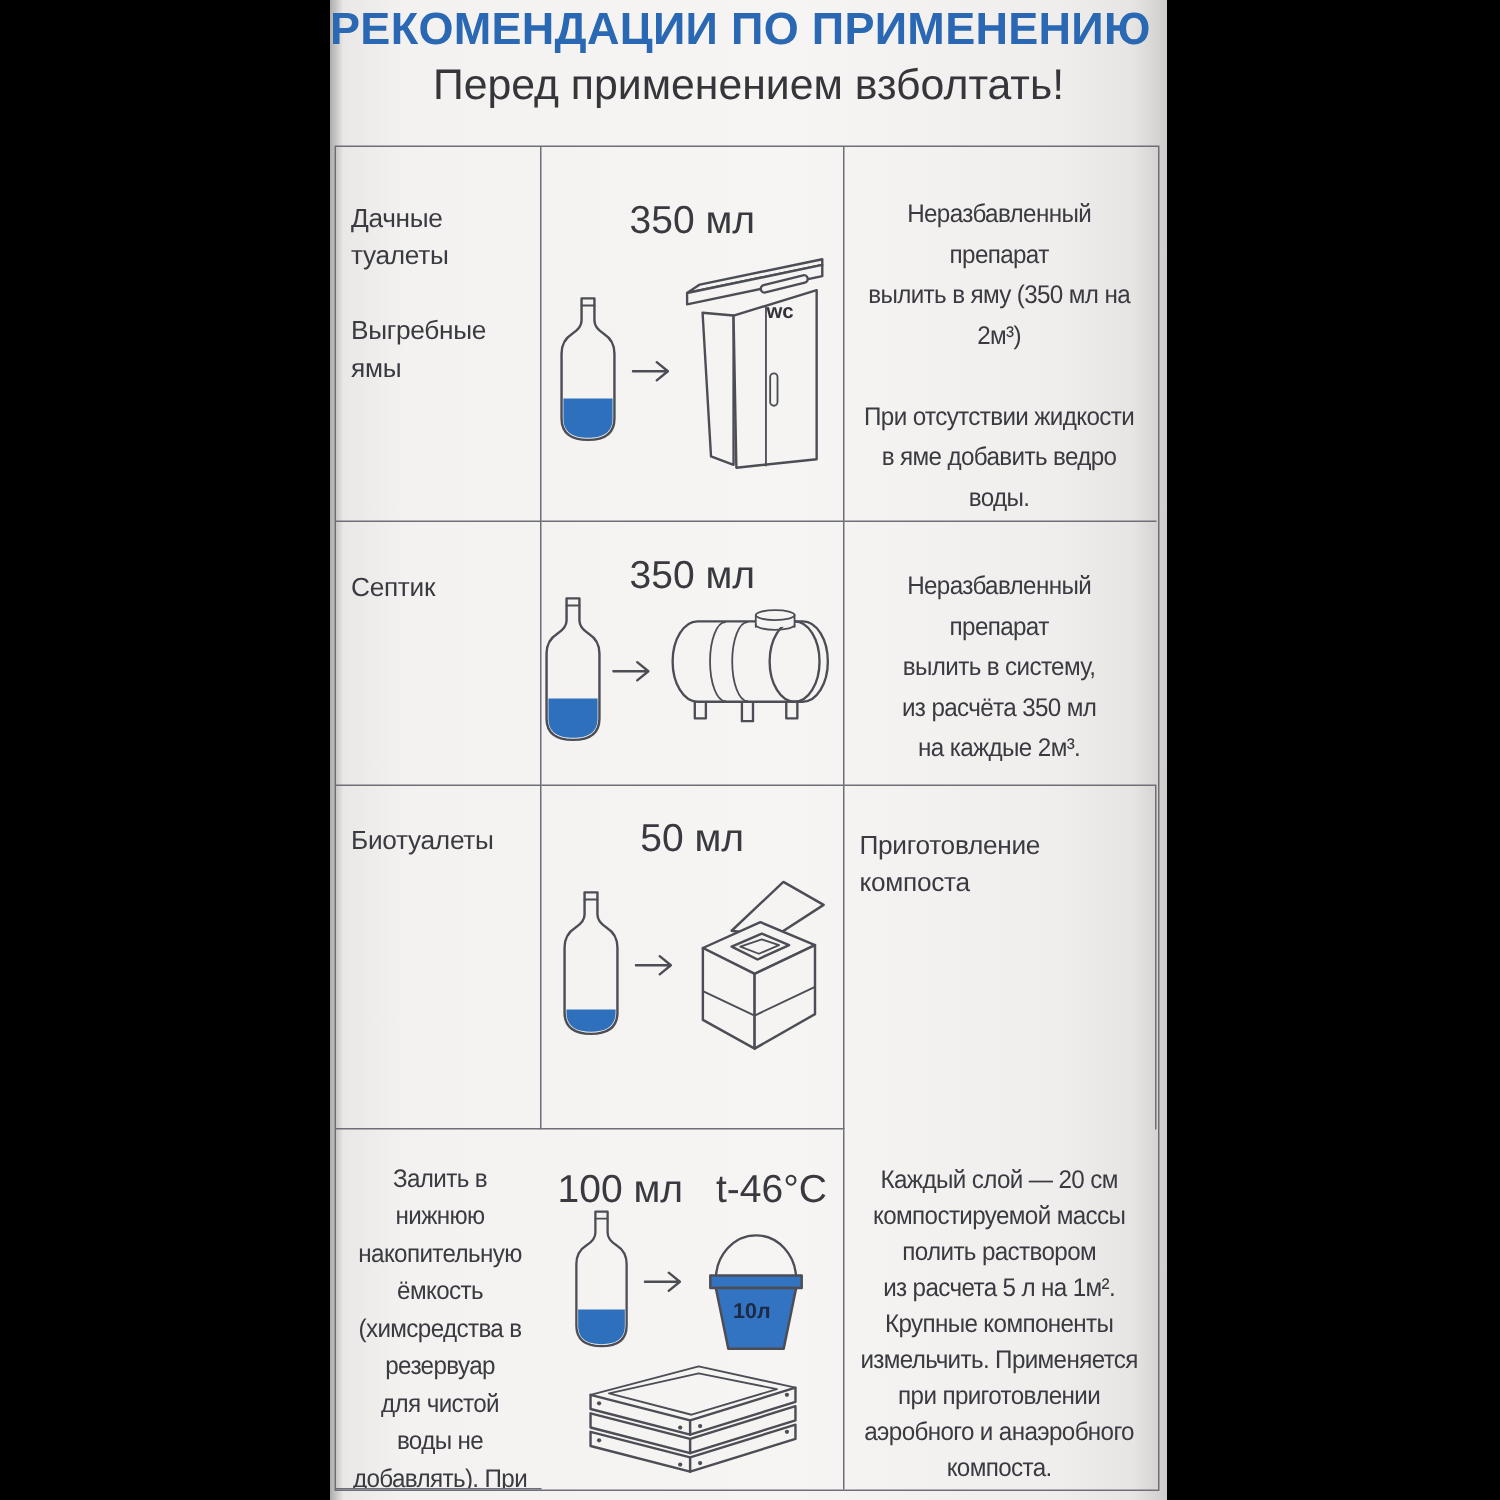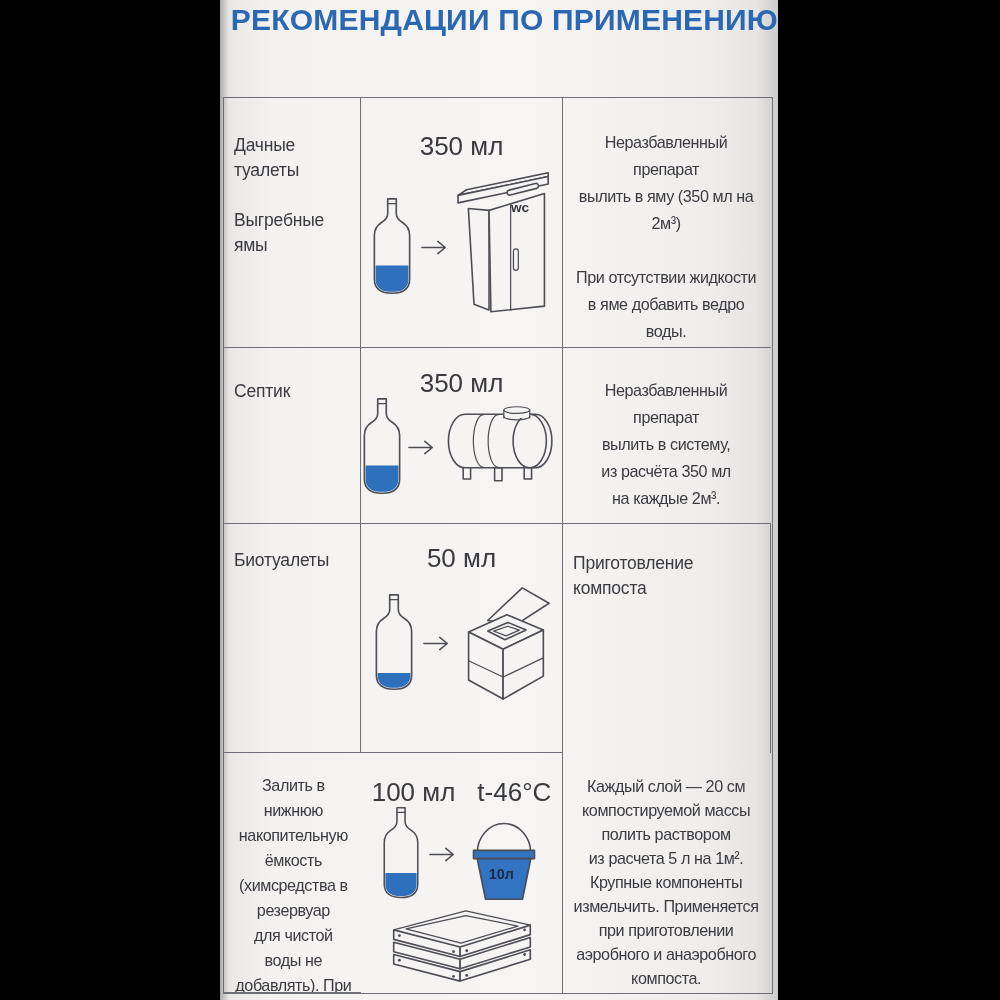--- a/index.html
+++ b/index.html
@@ -18,21 +18,21 @@
     position:relative;overflow:hidden;
     background:var(--page-bg);
     font-family:"Liberation Sans","DejaVu Sans",sans-serif;
     color:var(--body-text);
   }
   .label{
     position:absolute;left:220px;top:0;width:558px;height:1000px;
     background:linear-gradient(90deg,#aeacab 0%,#e9e8e7 1.6%,#f3f2f1 9%,#f6f5f4 55%,#f0eeed 87%,#e7e5e4 96%,#cfcdcc 100%);
   }
   .title{
-    position:absolute;top:3px;left:0;width:100%;text-align:right;
+    position:absolute;top:3px;left:0;width:100%;text-align:left;
     font-size:30px;font-weight:bold;color:var(--title-blue);letter-spacing:.2px;
   }
   .subtitle{
     position:absolute;top:41px;left:0;width:100%;text-align:center;
     font-size:28.5px;color:#35353a;
   }
   .usage-table{
     position:absolute;left:3px;top:97px;width:550px;height:897px;
     display:grid;
     grid-template-columns:137px 202px 208px;
@@ -88,20 +88,21 @@
   svg .capsule-out{fill:none;stroke:var(--ink);stroke-width:7;stroke-linecap:round;}
   svg .capsule-in{fill:none;stroke:#f5f4f3;stroke-width:3.6;stroke-linecap:round;}
   svg .sign-text{font-family:"Liberation Sans",sans-serif;font-weight:bold;font-size:14.5px;fill:#33333a;stroke:none;}
   svg .vol-text{font-family:"Liberation Sans",sans-serif;font-weight:bold;font-size:15.5px;fill:#1c2a44;stroke:none;}
 </style>
 </head>
 <body>
 
 <div class="label">
   <div class="title">РЕКОМЕНДАЦИИ ПО ПРИМЕНЕНИЮ</div>
+  <div class="subtitle">Перед применением взболтать!</div>
 
   <div class="usage-table">
 
     <div class="cell col-app row-1">Дачные туалеты
 
 Выгребные ямы</div>
     <div class="cell col-dose row-1">
       <div class="dose-line">
         <span>350 мл</span>
       </div>

